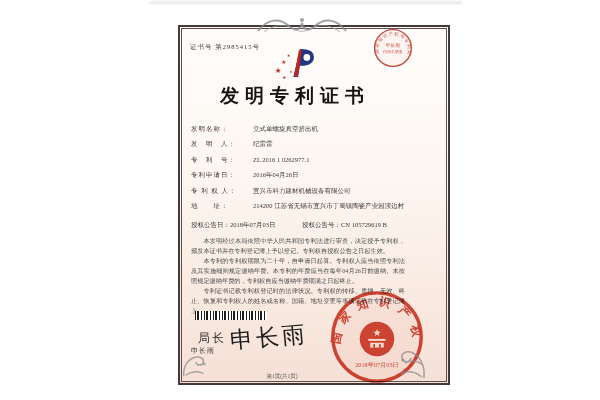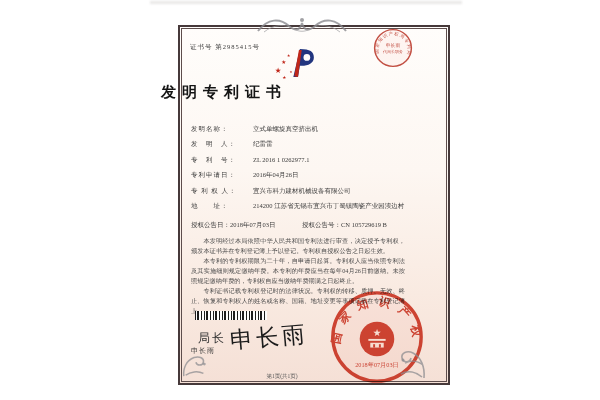--- a/index.html
+++ b/index.html
@@ -5,21 +5,21 @@
   html,body{margin:0;padding:0;}
   .stage{position:relative;width:600px;height:400px;background:#ffffff;overflow:hidden;
          font-family:"Liberation Serif", serif;}
   .photo-edge-shadow{position:absolute;left:150px;top:1px;width:312px;height:3px;
          background:rgba(120,110,105,.16);filter:blur(1px);}
   .cert{position:absolute;left:178px;top:25px;width:268px;height:356px;
         border:2px solid #46393a;background:linear-gradient(180deg,#fffdfb 0%,#fdf7f2 40%,#f9eae1 75%,#f5e0d6 100%);}
   .cert-inner{position:absolute;inset:1px;border:1px solid #5d4d4c;}
   .abs{position:absolute;}
   .cert-no{left:10px;top:16px;font-size:6.5px;color:#3b3b3b;letter-spacing:1px;}
-  .title{left:-19px;top:56px;width:100%;font-size:15px;font-weight:bold;
+  .title{left:-19px;top:56px;width:100%;text-align:center;font-size:19px;font-weight:bold;
          color:#141414;letter-spacing:6px;white-space:nowrap;}
   .fields{left:11px;top:98px;width:246px;}
   .frow{display:flex;align-items:baseline;height:15.4px;font-size:6.5px;color:#3c3c3c;}
   .flabel{flex:0 0 62px;letter-spacing:1px;white-space:nowrap;}
   .fvalue{white-space:nowrap;}
   .grant-a{left:11px;top:194px;font-size:6.5px;color:#3c3c3c;white-space:nowrap;}
   .grant-b{left:122px;top:194px;font-size:6.5px;color:#3c3c3c;white-space:nowrap;}
   .paras{left:11px;top:209px;width:214px;font-size:6.2px;line-height:10px;color:#4a4a4a;
          text-align:justify;}
   .paras p{margin:0;text-indent:2em;}

